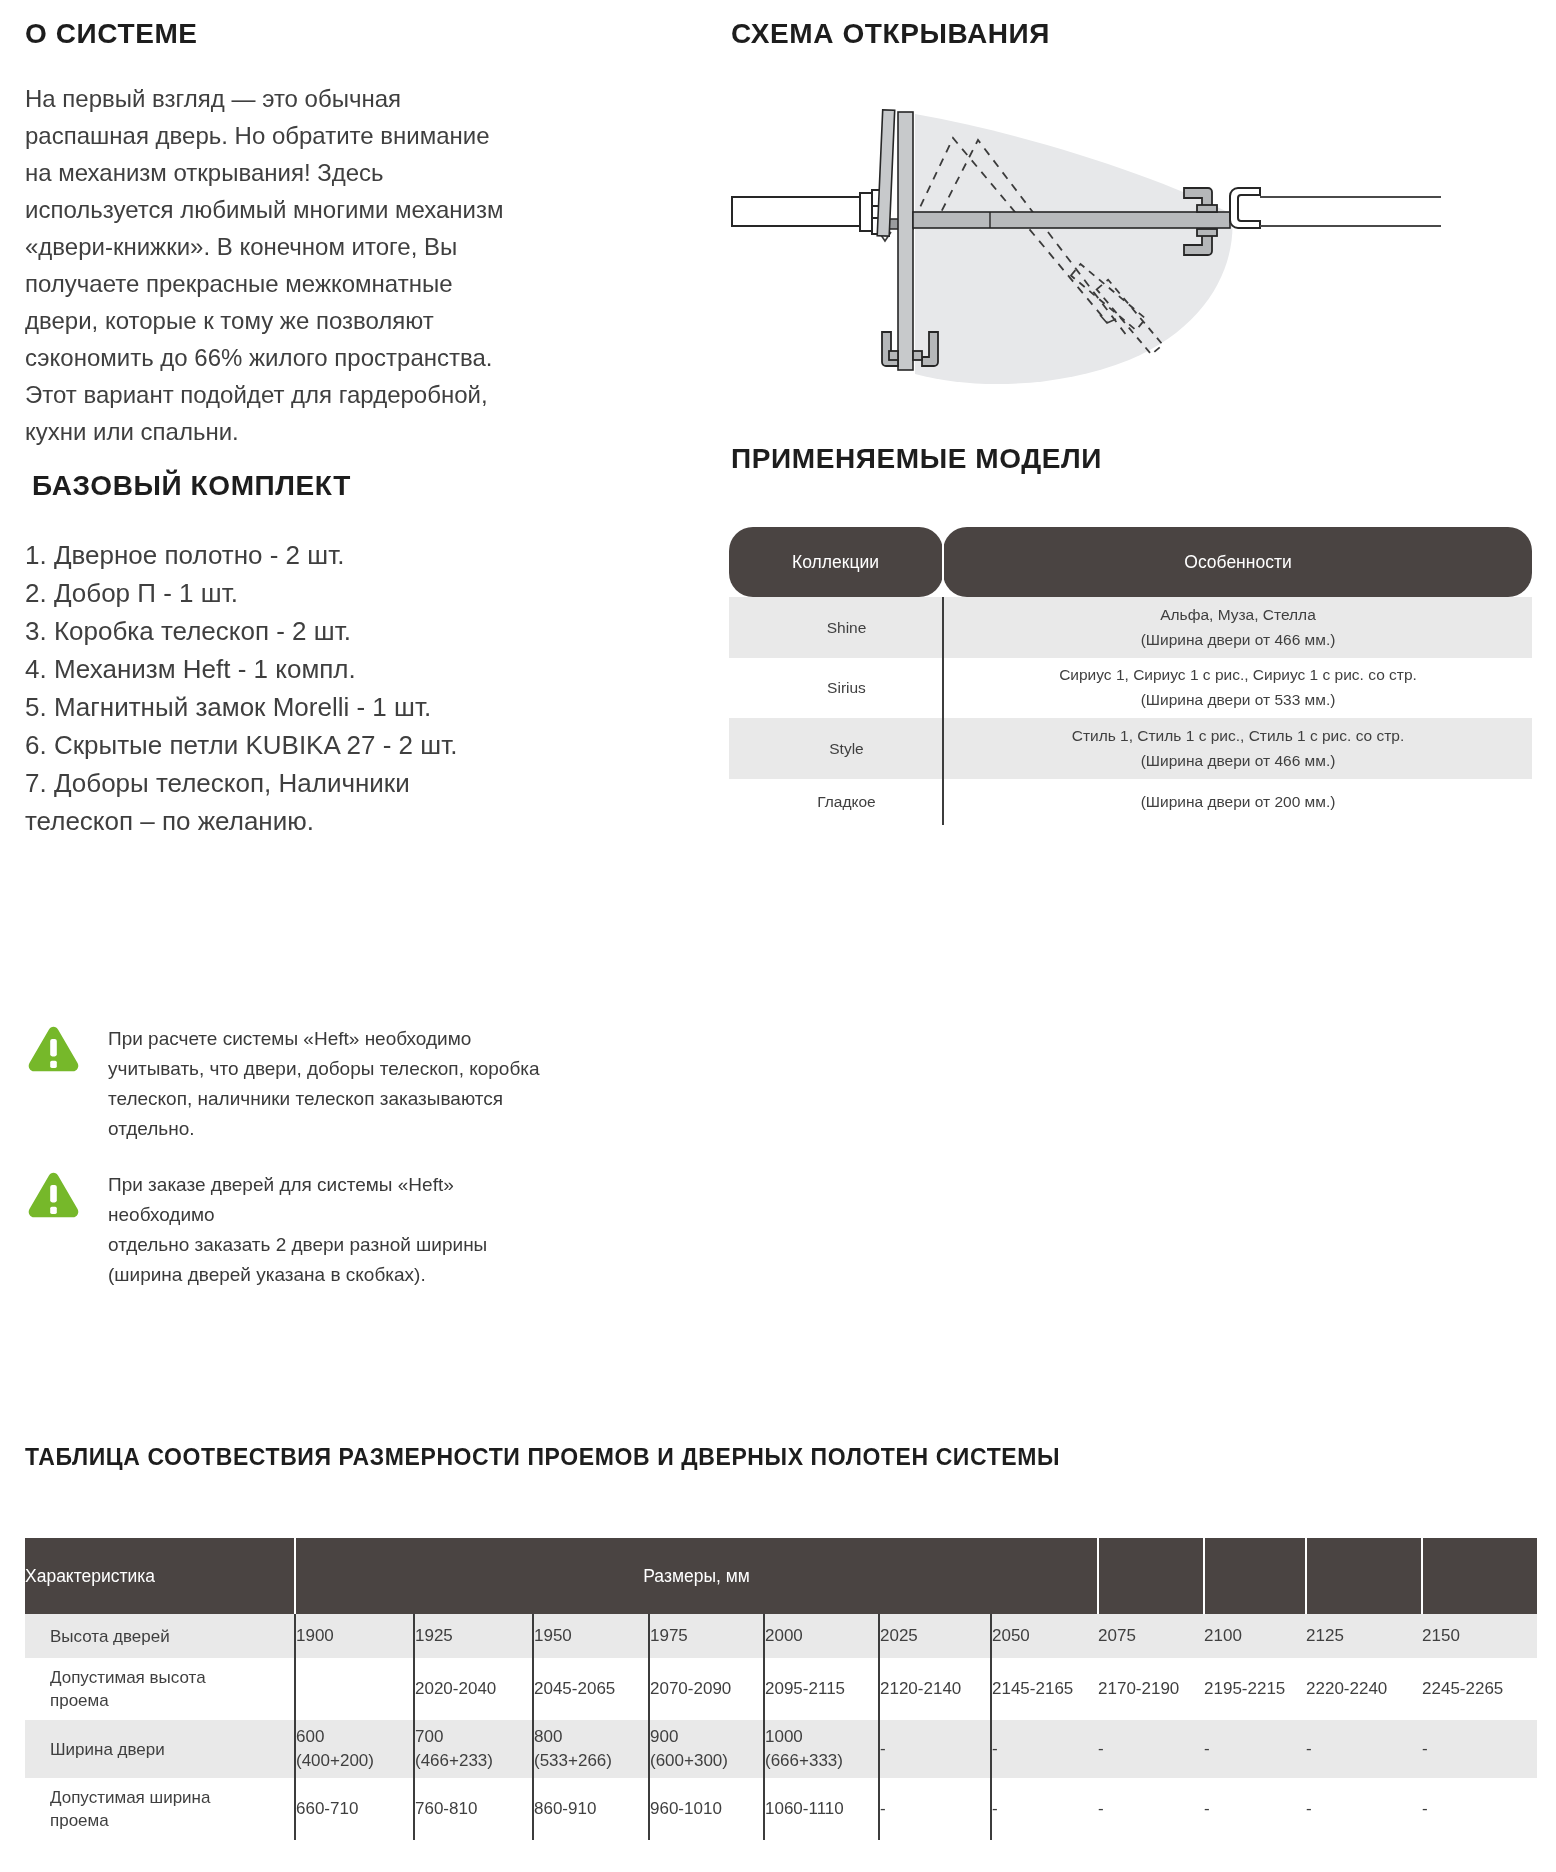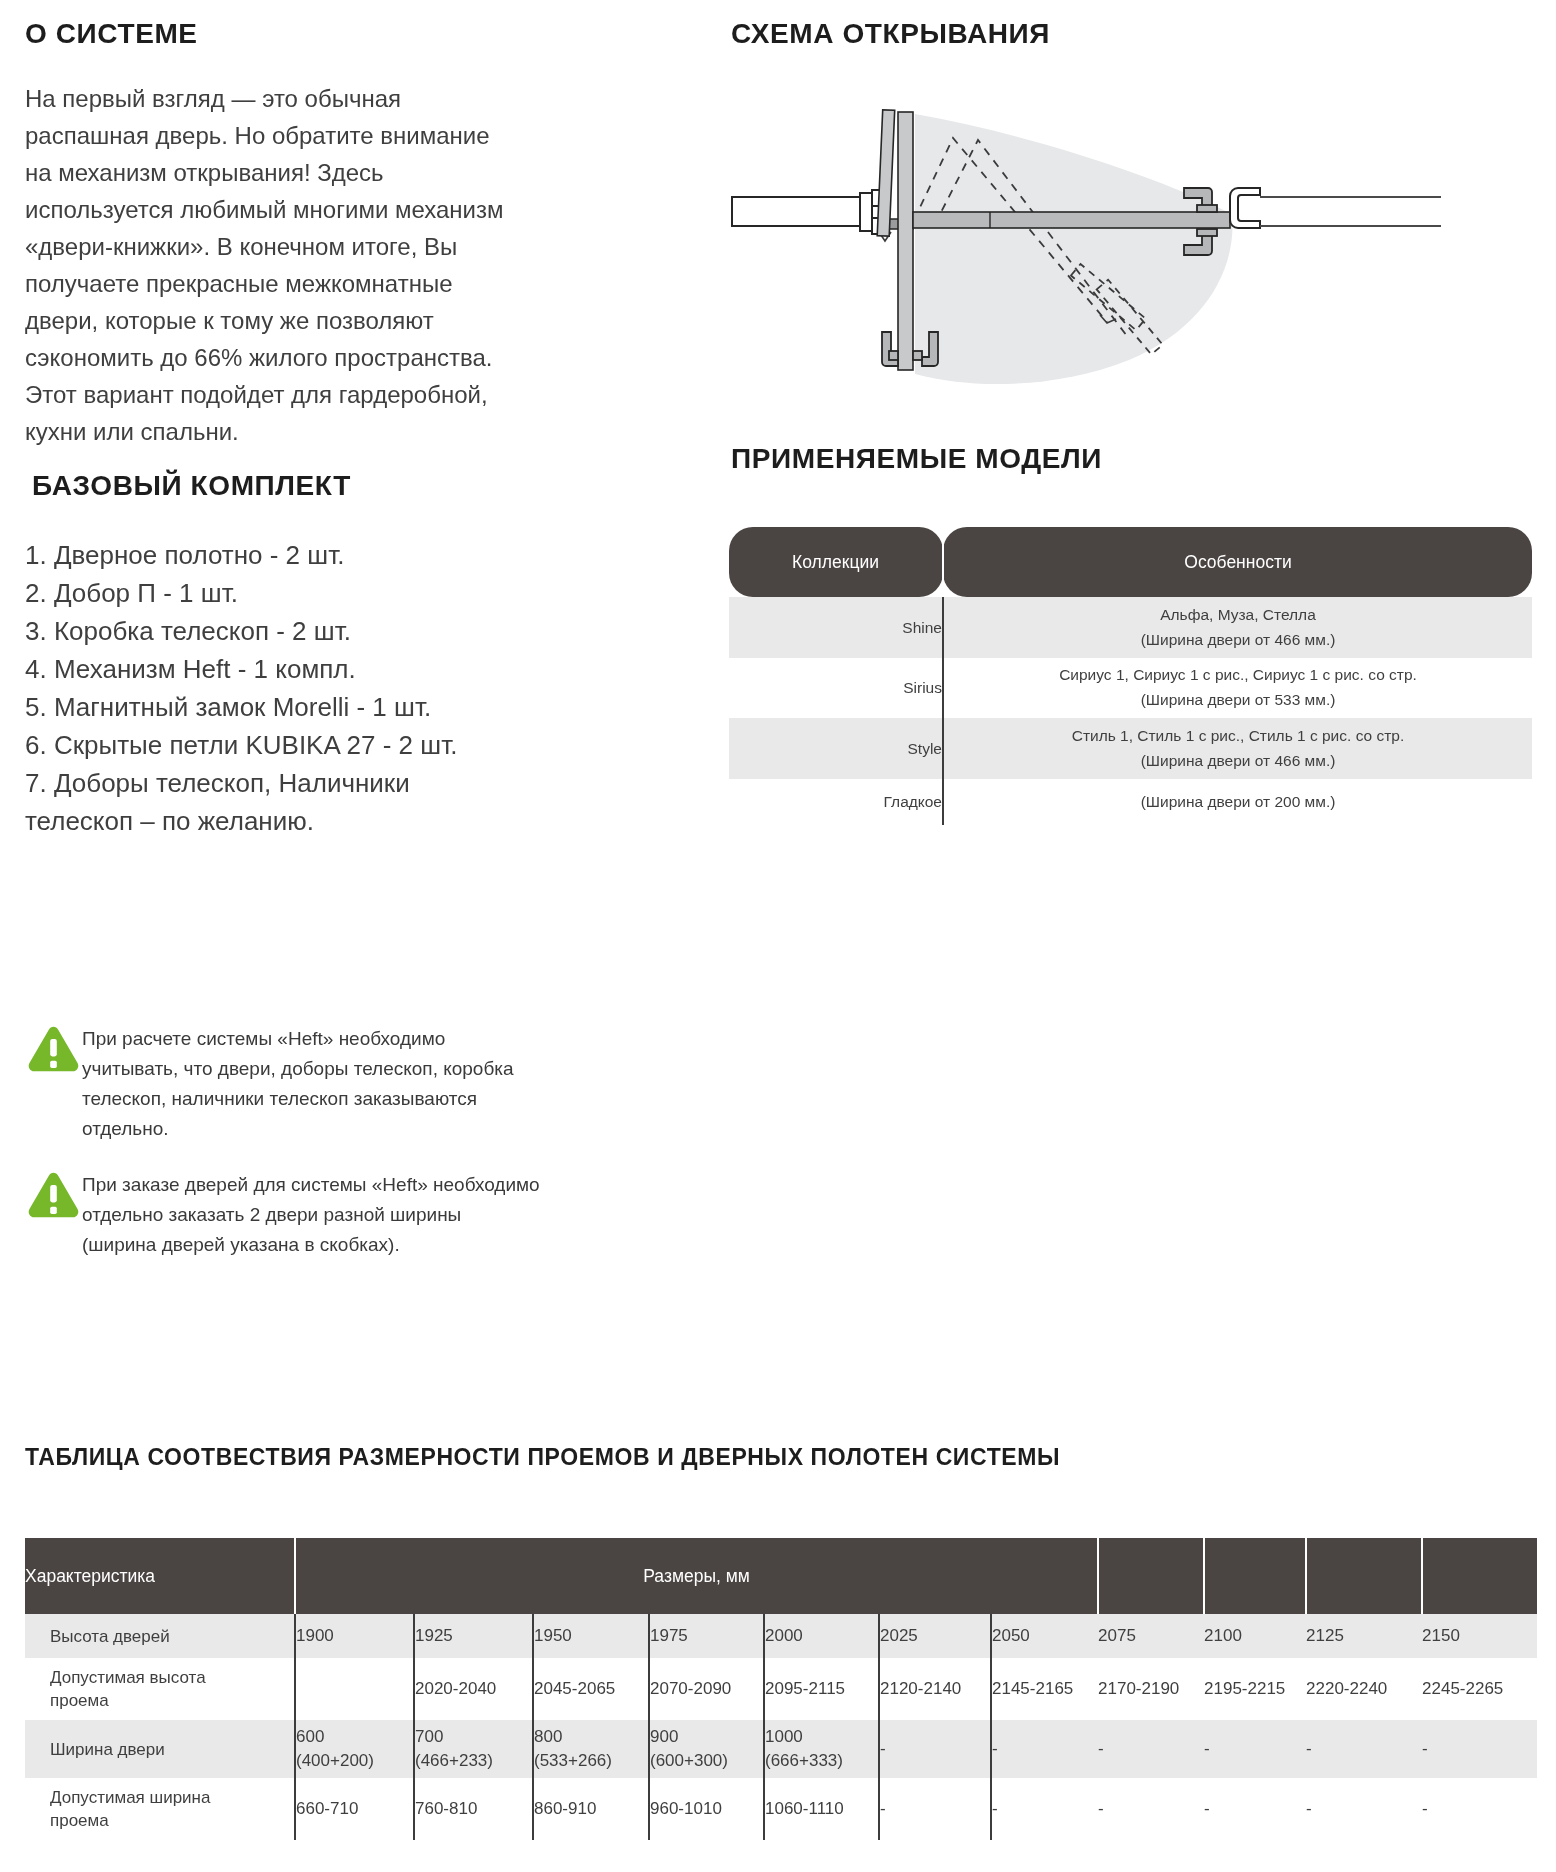--- a/index.html
+++ b/index.html
@@ -24,36 +24,36 @@
   
   #about-title{left:25px;top:18px;}
   #intro-text{
     left:25px;top:80px;width:560px;
     font-size:24px;line-height:37px;font-weight:300;white-space:pre-line;
   }
   #kit-title{left:25px;top:470px;margin-left:7px;}
   #kit-list{left:25px;top:536px;width:560px;font-size:26px;line-height:38px;font-weight:300;}
   #kit-list .kit-item{white-space:pre-line;}
   #warnings{left:25px;top:1024px;width:540px;display:flex;flex-direction:column;gap:26px;}
-  .warning{display:flex;}
+  .warning{display:flex;gap:26px;}
   .warning .w-icon{flex:0 0 57px;}
   .warning .w-text{font-size:19px;line-height:30px;white-space:pre-line;color:#3a3a3a;}
   
   #schema-title{left:731px;top:18px;}
   #schema-diagram{left:729px;top:72px;}
   #models-title{left:731px;top:443px;}
   #models-table{left:729px;top:527px;}
   table{border-collapse:collapse;table-layout:fixed;}
   #models-table table{width:803px;}
   #models-table th{
     background:var(--dark-header);color:#fff;font-weight:400;font-size:17.5px;height:70px;text-align:center;border-radius:24px;
   }
   #models-table th.mcol1{border-right:2px solid #fff;}
   #models-table td{font-size:15.5px;vertical-align:middle;}
-  #models-table td.mcol1{padding-left:22px;text-align:right;border-right:2px solid var(--line-dark);}
+  #models-table td.mcol1{padding-left:22px;text-align:center;border-right:2px solid var(--line-dark);}
   #models-table td.mcol2{text-align:center;white-space:pre-line;line-height:1.6;}
   #models-table tr.stripe td{background:var(--stripe);}
   #models-table tr.mr1 td{height:61px;}
   #models-table tr.mr2 td{height:60px;}
   #models-table tr.mr3 td{height:61px;}
   #models-table tr.mr4 td{height:46px;}
   
   #size-title{left:25px;top:1444px;font-size:23px;}
   #size-table{left:25px;top:1538px;}
   #size-table table{width:1512px;}

